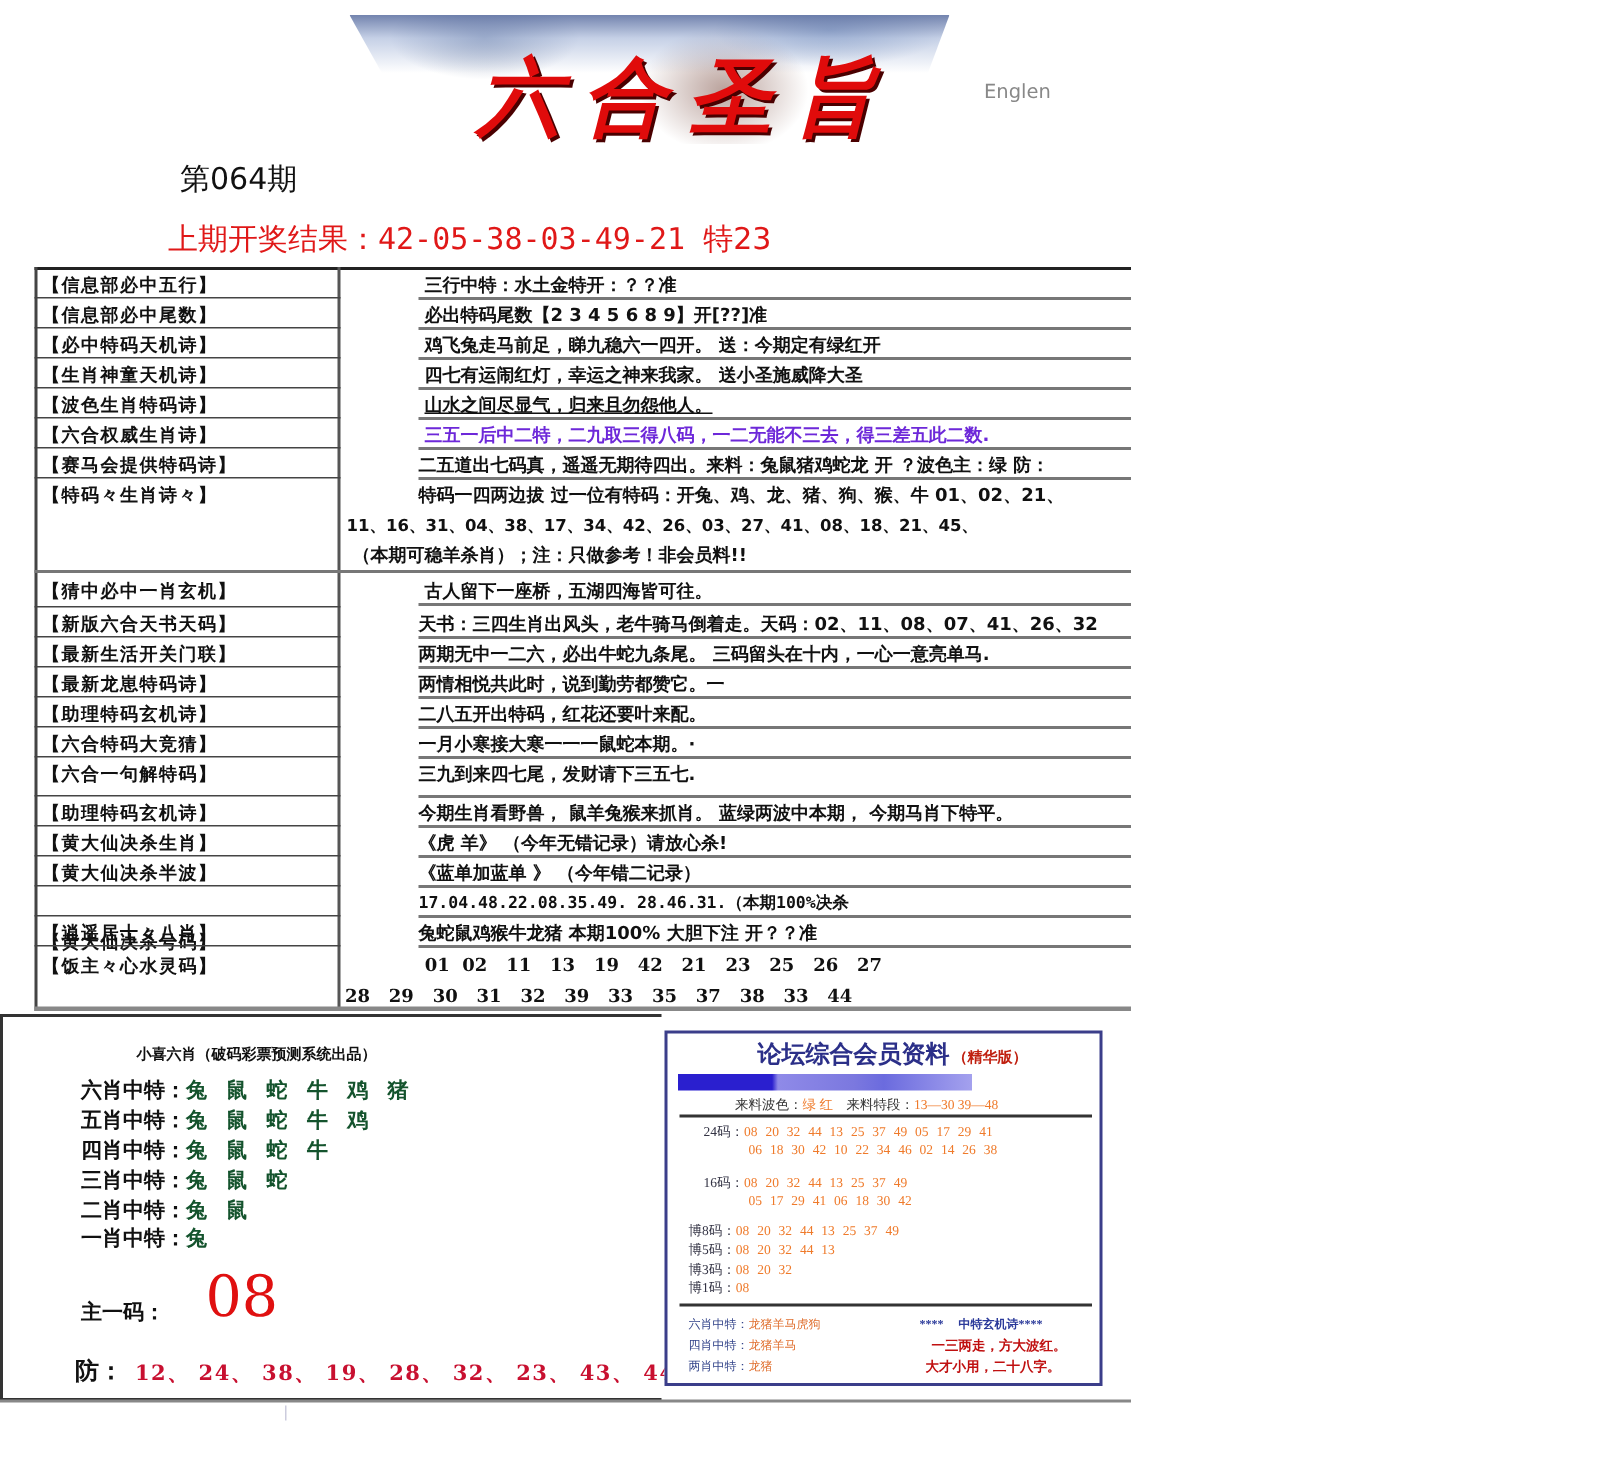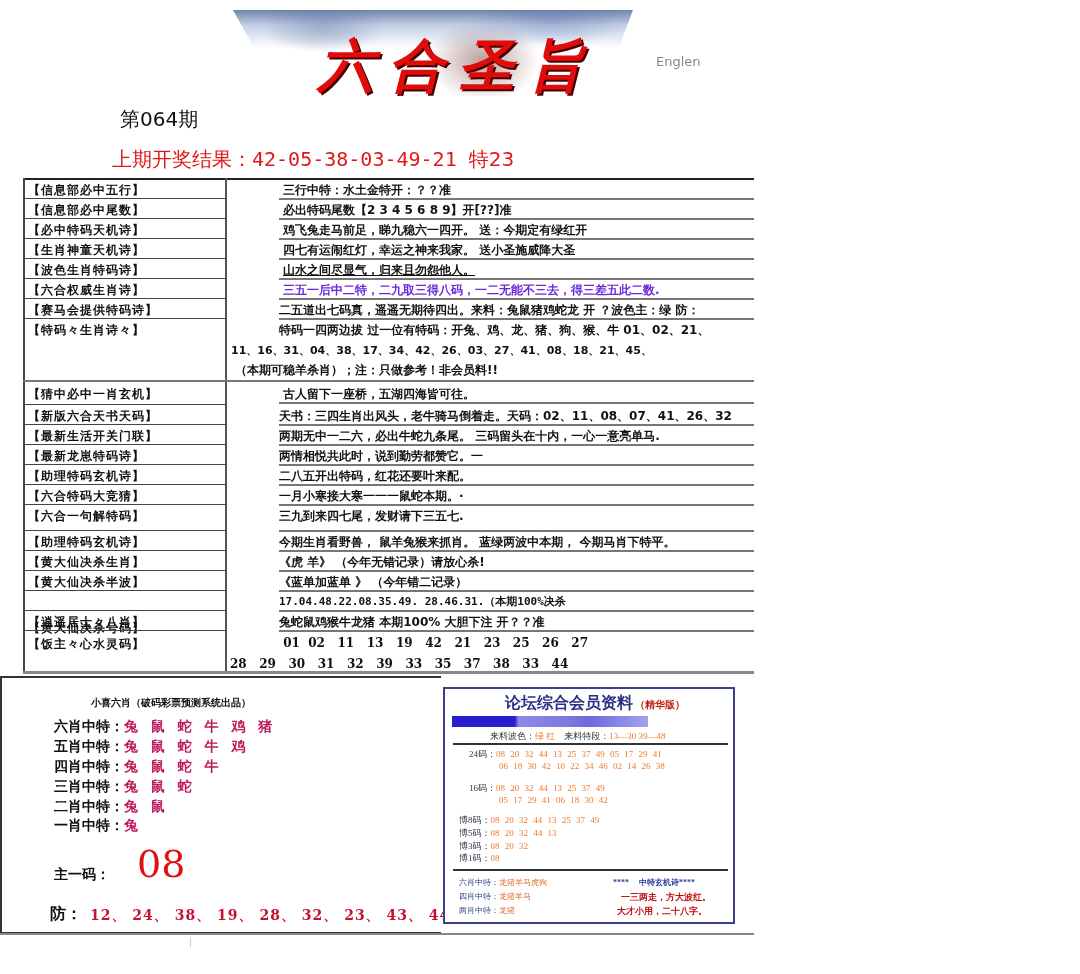--- a/index.html
+++ b/index.html
@@ -38,21 +38,21 @@
   .row-label-line { position: absolute; left: 0; width: 204px; height: 1px; background: #444; }
   .row-content { position: absolute; font-size: 12px; font-weight: bold; color: #111; white-space: nowrap; }
   .row-content-line { position: absolute; height: 2px; background: #777; }
   .orange { color: #6d28d9; }
 
   
   .xiao-box { position: absolute; left: 0; top: 676px; width: 441px; height: 258px; border: 2px solid #333; border-top-width: 2px; border-right: none; }
   .xiao-title { position: absolute; left: 89px; top: 18px; font-size: 10px; font-weight: bold; color: #111; white-space: nowrap; }
   .xiao-row { position: absolute; left: 52px; font-size: 14px; font-weight: bold; white-space: nowrap; }
   .xiao-label { color: #111; }
-  .xiao-vals { color: #be185d; letter-spacing: 4px; }
+  .xiao-vals { color: #14532d; letter-spacing: 4px; }
   .zhu-label { position: absolute; left: 52px; top: 188px; font-size: 14px; font-weight: bold; }
   .zhu-value { position: absolute; left: 135px; top: 164px; font-family: "DejaVu Serif", serif; font-size: 38px; color: #e01010; }
   .fang-label { position: absolute; left: 48px; top: 226px; font-size: 16px; font-weight: bold; }
   .fang-values { position: absolute; left: 88px; top: 229px; font-family: "DejaVu Serif", serif; font-size: 14px; font-weight: bold; color: #c81030; white-space: nowrap; letter-spacing: 1px; }
   .bottom-rule { position: absolute; left: 0; top: 933px; width: 754px; height: 2px; background: #888; }
   .bottom-tick { position: absolute; left: 190px; top: 937px; width: 1px; height: 10px; background: #ccd; }
 
   
   .forum-box { position: absolute; left: 443px; top: 687px; width: 292px; height: 237px; border: 2px solid #3b3e8a; background: #fff; font-family: Liberation Serif, serif; }
   .forum-title { position: absolute; left: 60px; top: 4px; font-size: 16px; font-weight: bold; color: #2b2f88; white-space: nowrap; }

